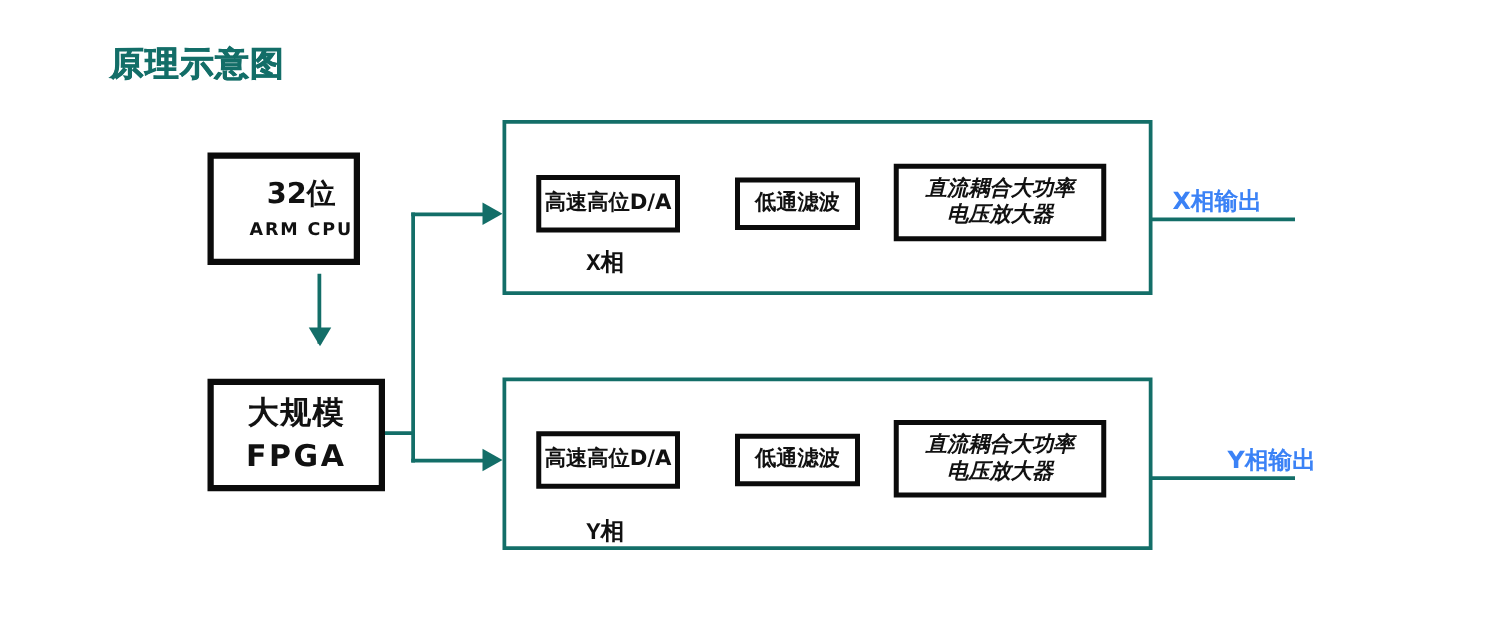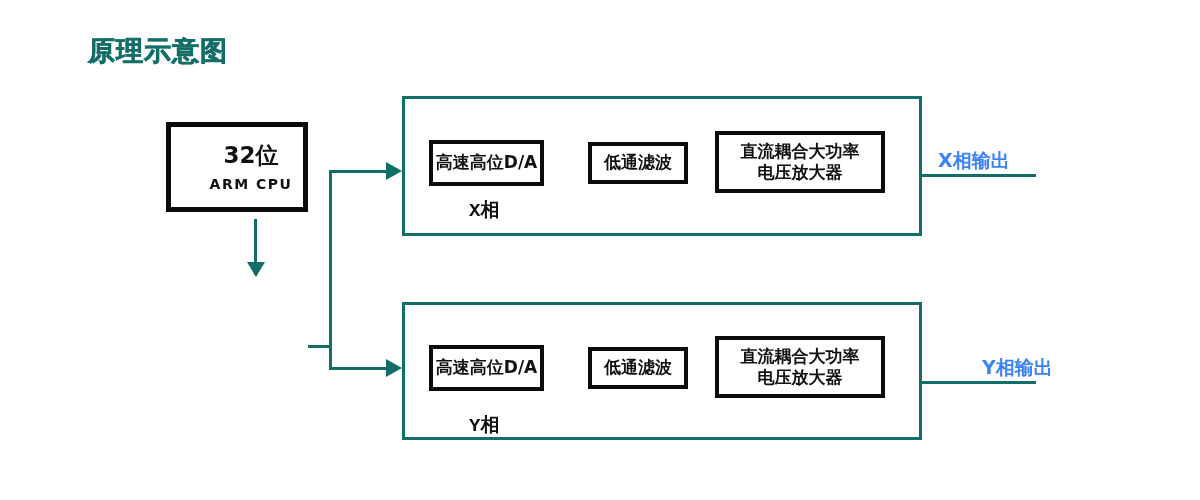--- a/index.html
+++ b/index.html
@@ -50,21 +50,21 @@
   .hardbox .ln {
     font-family: "DejaVu Sans", "Liberation Sans", sans-serif;
     color: #111111;
     font-weight: bold;
     white-space: nowrap;
     line-height: 1.15;
   }
   .hardbox .ln1 { font-size: 23px; }
   .hardbox .ln2 { font-size: 14px; letter-spacing: 1.5px; margin-top: 7px; }
 
-  #cpu-box   { left: 166px; top: 122px; width: 142px; height: 90px; padding-left: 28px; }
+  #cpu-box   { left: 166px; top: 122px; width: 122px; height: 90px; padding-left: 28px; }
   #fpga-box  { left: 166px; top: 303px; width: 142px; height: 90px; }
   #fpga-box .ln1 { font-size: 25px; letter-spacing: 1px;}
   #fpga-box .ln2 { font-size: 24px; letter-spacing: 2px; }
 
   
   .phase-box {
     position: absolute;
     box-sizing: border-box;
     border: 3px solid #136E68;
     background: #ffffff;
@@ -85,21 +85,21 @@
     padding: 2px 6px;
   }
   .module .mline {
     font-family: "DejaVu Sans", "Liberation Sans", sans-serif;
     font-size: 17px;
     font-weight: bold;
     color: #111111;
     white-space: nowrap;
     line-height: 1.25;
   }
-  .module.two .mline { font-size: 17px; }
+  .module.two .mline { font-size: 17px; font-style: italic; }
 
   .mod-da   { width: 115px; height: 46px; }
   .mod-lpf  { width: 100px; height: 42px; }
   .mod-amp  { width: 170px; height: 62px; }
 
   #x-da  { left: 24px;  top: 41px; }
   #x-lpf { left: 183px; top: 43px; }
   #x-amp { left: 310px; top: 32px; }
   #y-da  { left: 24px;  top: 40px; }
   #y-lpf { left: 183px; top: 42px; }
@@ -174,20 +174,24 @@
 
 <div id="diagram">
 
   <div class="title">原理示意图</div>
 
   <div class="hardbox" id="cpu-box">
     <div class="ln ln1">32位</div>
     <div class="ln ln2">ARM CPU</div>
   </div>
 
+  <div class="hardbox" id="fpga-box">
+    <div class="ln ln1">大规模</div>
+    <div class="ln ln2">FPGA</div>
+  </div>
 
   <div class="seg-v" id="cpu-fpga-stem"></div>
   <div class="arrow-down" id="cpu-fpga-head"></div>
 
   <div class="seg-h" id="fpga-stub"></div>
   <div class="seg-v" id="bus-trunk"></div>
   <div class="seg-h" id="branch-x"></div>
   <div class="seg-h" id="branch-y"></div>
   <div class="arrow-right" id="arrow-x-head"></div>
   <div class="arrow-right" id="arrow-y-head"></div>

